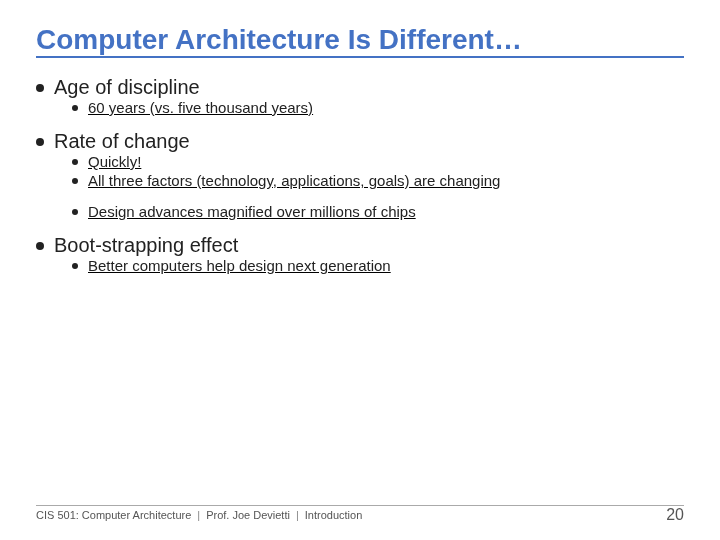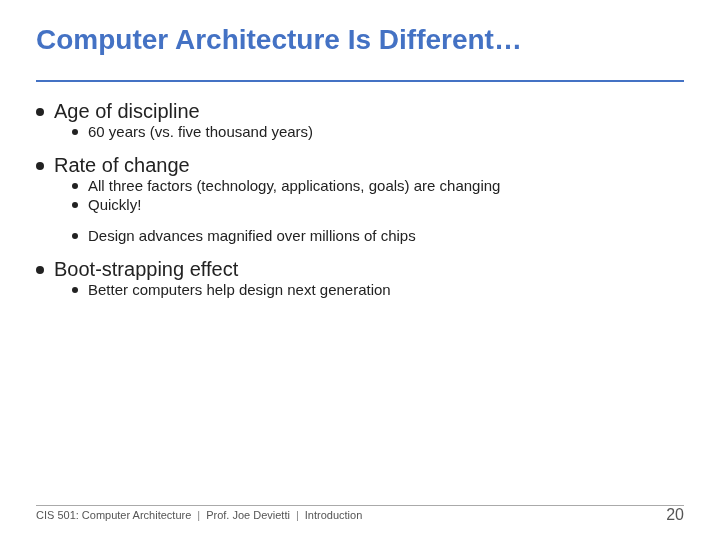--- a/index.html
+++ b/index.html
@@ -22,21 +22,21 @@
       background: #ffffff;
       padding: 24px 36px 16px 36px;
       display: flex;
       flex-direction: column;
     }
 
     .title {
       color: #4472c4;
       font-size: 28px;
       font-weight: bold;
-      padding-bottom: 24px;
+      padding-bottom: 0;
       border-bottom: 2px solid #4472c4;
       margin-bottom: 18px;
     }
 
     .content {
       flex: 1;
       display: flex;
       flex-direction: column;
       gap: 14px;
     }
@@ -61,20 +61,21 @@
       background: #222;
       border-radius: 50%;
       flex-shrink: 0;
     }
 
     .sub-bullets {
       margin-left: 36px;
       display: flex;
       flex-direction: column;
       gap: 2px;
+      text-decoration: underline;
     }
 
     .sub-bullet {
       display: flex;
       align-items: flex-start;
       gap: 10px;
       font-size: 15px;
       color: #222;
     }
 
@@ -134,25 +135,25 @@
     </div>
 
     <div class="main-bullet">
       <div class="main-bullet-label">
         <span class="bullet-dot"></span>
         <span>Rate of change</span>
       </div>
       <div class="sub-bullets">
         <div class="sub-bullet">
           <span class="sub-bullet-dot"></span>
-          <span>All three factors (technology, applications, goals) are changing</span>
+          <span>Quickly!</span>
         </div>
         <div class="sub-bullet">
           <span class="sub-bullet-dot"></span>
-          <span>Quickly!</span>
+          <span>All three factors (technology, applications, goals) are changing</span>
         </div>
       </div>
     </div>
 
     <div class="main-bullet">
       <div class="sub-bullets">
         <div class="sub-bullet">
           <span class="sub-bullet-dot"></span>
           <span>Design advances magnified over millions of chips</span>
         </div>

